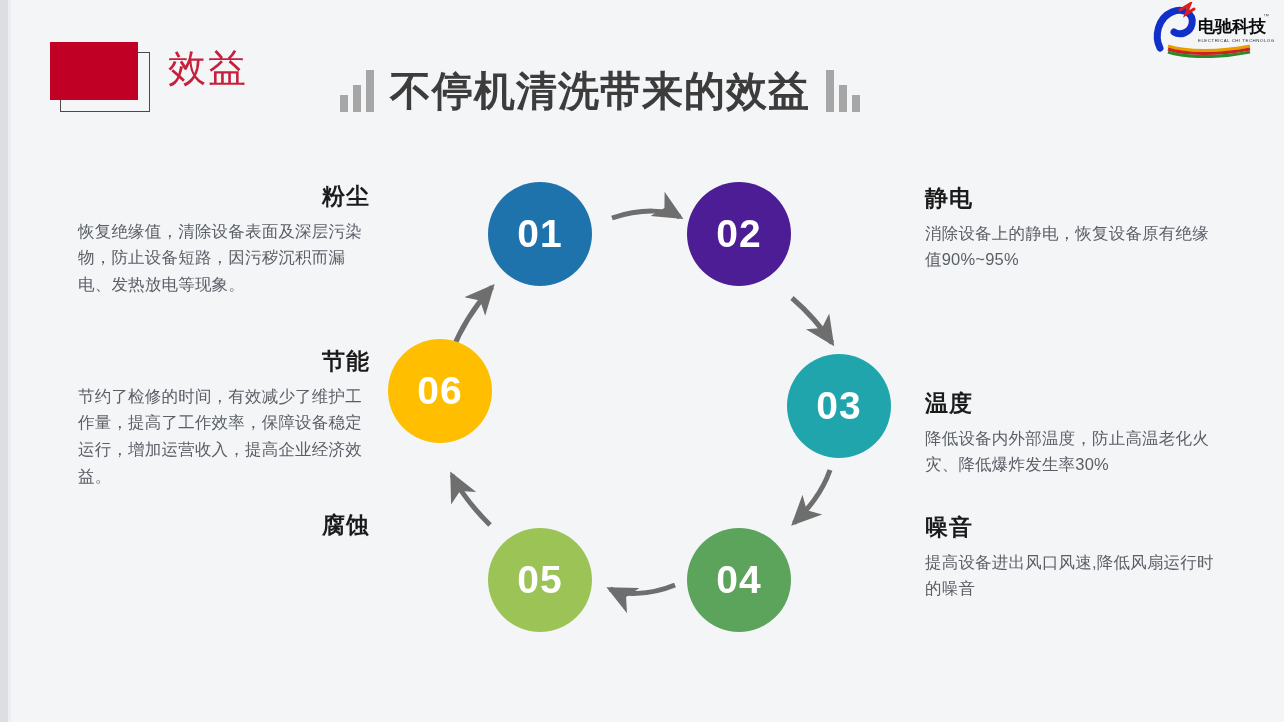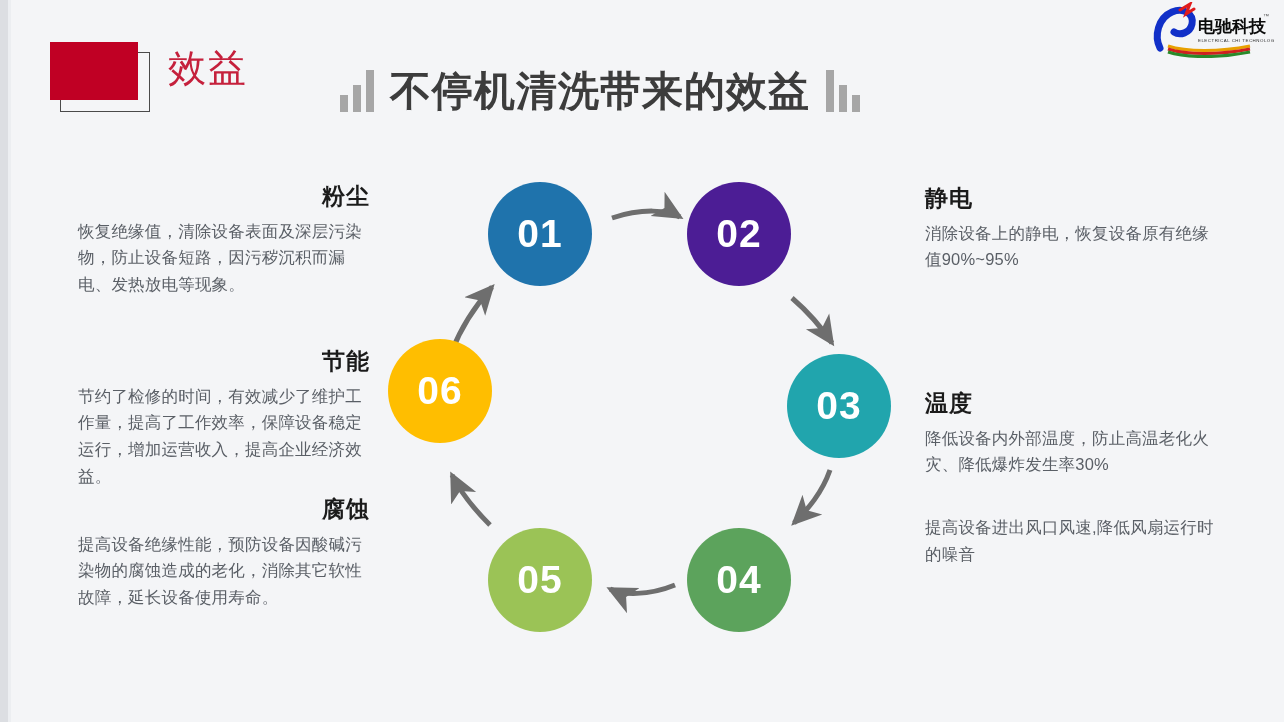--- a/index.html
+++ b/index.html
@@ -113,21 +113,21 @@
     color: #5a5f66;
     line-height: 1.62;
     letter-spacing: 0.2px;
   }
   .block.left { text-align: left; left: 78px; }
   .block.left .heading { text-align: right; padding-right: 8px; }
   .block.right { text-align: left; left: 925px; }
 
   .b-dust   { top: 183px; }
   .b-energy { top: 348px; }
-  .b-corr   { top: 496px; }
+  .b-corr   { top: 512px; }
   .b-static { top: 185px; }
   .b-temp   { top: 350px; margin-top: 40px; }
   .b-noise  { top: 514px; }
 
   
   .cycle {
     position: absolute;
     left: 380px; top: 165px;
     width: 520px; height: 510px;
   }
@@ -197,34 +197,34 @@
     <div class="body">恢复绝缘值，清除设备表面及深层污染物，防止设备短路，因污秽沉积而漏电、发热放电等现象。</div>
   </div>
 
   <div class="block left b-energy">
     <div class="heading">节能</div>
     <div class="body">节约了检修的时间，有效减少了维护工作量，提高了工作效率，保障设备稳定运行，增加运营收入，提高企业经济效益。</div>
   </div>
 
   <div class="block left b-corr">
     <div class="heading">腐蚀</div>
-    <div class="body">提高设备绝缘性能，预防设备因酸碱污染物的腐蚀造成的老化，消除其它软性故障，延长设备使用寿命。</div>
   </div>
 
   <div class="block right b-static">
     <div class="heading">静电</div>
     <div class="body">消除设备上的静电，恢复设备原有绝缘值90%~95%</div>
   </div>
 
   <div class="block right b-temp">
     <div class="heading">温度</div>
     <div class="body">降低设备内外部温度，防止高温老化火灾、降低爆炸发生率30%</div>
   </div>
 
   <div class="block right b-noise">
+    <div class="heading">噪音</div>
     <div class="body">提高设备进出风口风速,降低风扇运行时的噪音</div>
   </div>
 
   <div class="cycle">
     <svg class="arrows" viewBox="0 0 520 510">
       <defs>
         <marker id="ah" markerWidth="7" markerHeight="7" refX="5.2" refY="3.2" orient="auto" markerUnits="strokeWidth">
           <path d="M0,0.4 L6,3.2 L0,6 L1.6,3.2 Z" fill="#6e6e6e"></path>
         </marker>
       </defs>

